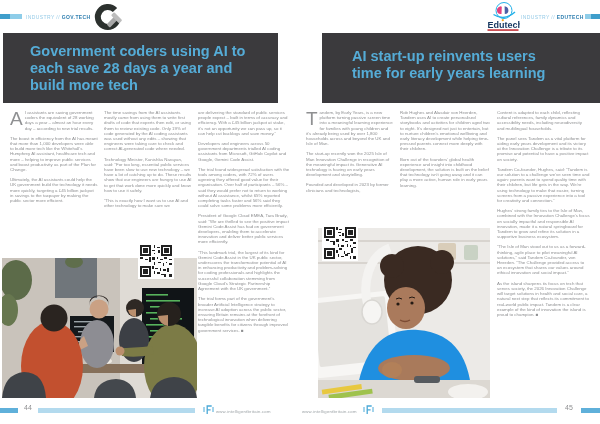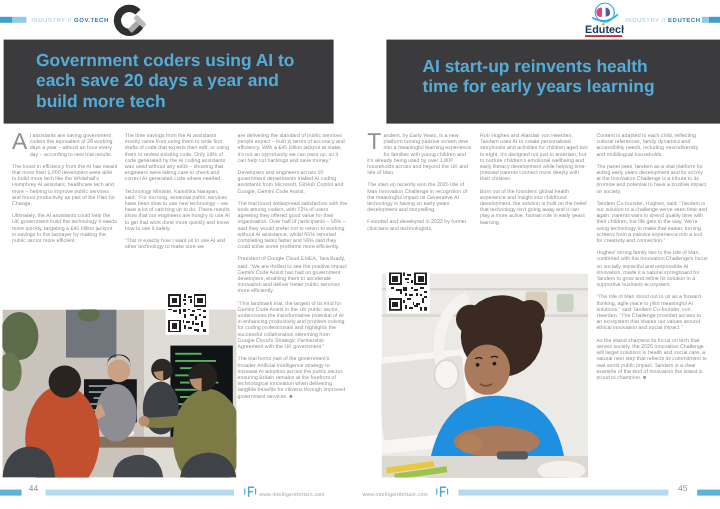--- a/index.html
+++ b/index.html
@@ -82,24 +82,24 @@
     <path d="M7.5 13.5 q11 7 21.5-2.5" stroke="#24b0e8" stroke-width="1.4" fill="none"></path>
     <text x="1.5" y="26.5" font-size="9" font-weight="bold" fill="#15365f" font-family="Liberation Sans, sans-serif">Edutech</text>
     <circle cx="16.8" cy="19.2" r="1.1" fill="#f5a623"></circle>
     <rect x="1.5" y="28.3" width="31" height="1.5" fill="#c0272d"></rect>
   </svg>
 
   <div class="eyebrow" id="eyebrow-right"><span>INDUSTRY // </span><b>EDUTECH</b></div>
   <div class="accentbar" id="accent-right"></div>
 
   <div class="titleblock" id="tb-left">
-    <h1>Government coders using AI to each save 20 days a year and build more tech</h1>
+    <h1>Government coders using AI to each save 28 days a year and build more tech</h1>
   </div>
   <div class="titleblock" id="tb-right">
-    <h1>AI start-up reinvents health time for early years learning</h1>
+    <h1>AI start-up reinvents users time for early years learning</h1>
   </div>
 
   <div class="col" id="l-col1">
     <p><span class="dropcap">A</span><span>I assistants are saving government coders the equivalent of 28 working days a year – almost an hour every day – according to new trial results.</span></p>
     <p>The boost in efficiency from the AI has meant that more than 1,000 developers were able to build more tech like the Whitehall's Humphrey AI assistant, healthcare tech and more – helping to improve public services and boost productivity as part of the Plan for Change.</p>
     <p>Ultimately, the AI assistants could help the UK government build the technology it needs more quickly, targeting a £45 billion jackpot in savings to the taxpayer by making the public sector more efficient.</p>
   </div>
   <div class="col" id="l-col2">
     <p>The time savings from the AI assistants mostly came from using them to write first drafts of code that experts then edit, or using them to review existing code. Only 19% of code generated by the AI coding assistants was used without any edits – showing that engineers were taking care to check and correct AI-generated code where needed.</p>
     <p>Technology Minister, Kanishka Narayan, said: “For too long, essential public services have been slow to use new technology – we have a lot of catching up to do. These results show that our engineers are hungry to use AI to get that work done more quickly and know how to use it safely.</p>

